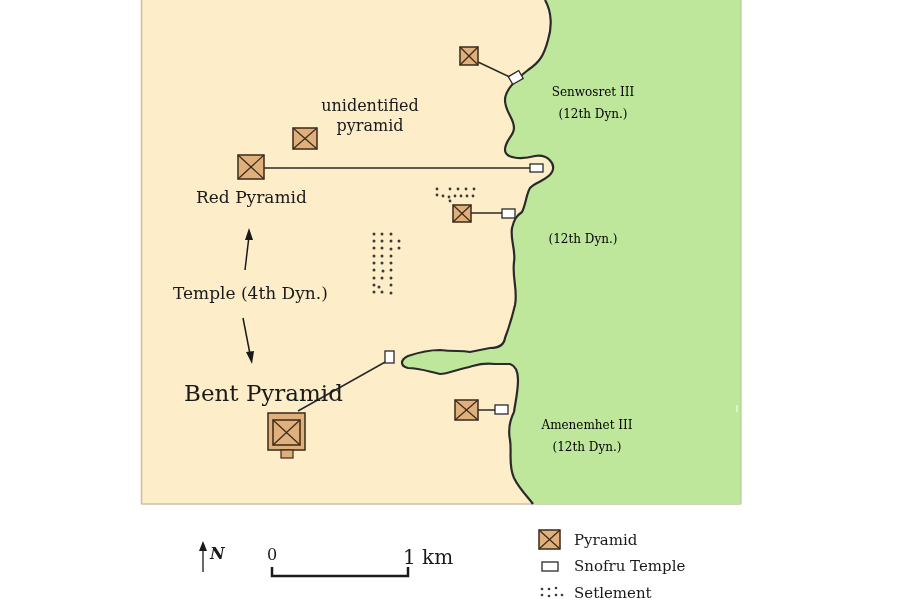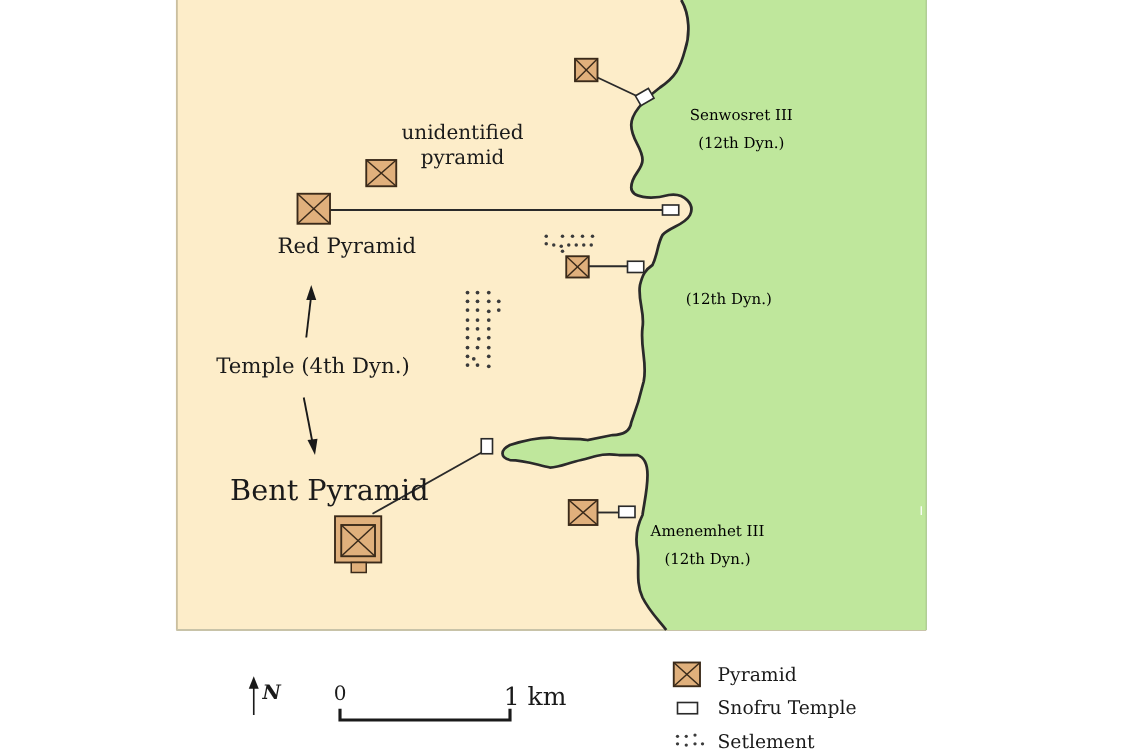--- a/index.html
+++ b/index.html
@@ -169,32 +169,32 @@
       <circle cx="549" cy="596" r="1.3"></circle>
       <circle cx="556" cy="595" r="1.3"></circle>
       <circle cx="562" cy="595" r="1.3"></circle>
   </g>
 </svg>
 
 <div class="lbl lbl-center" style="left:318px; top:96px; width:104px;">
   <div>unidentified</div>
   <div>pyramid</div>
 </div>
-<div class="lbl" style="left:196px; top:187px; font-size:17px;margin-left:26px;">Red Pyramid</div>
+<div class="lbl" style="left:196px; top:187px; font-size:17px;">Red Pyramid</div>
 <div class="lbl" style="left:173px; top:283px; font-size:17px;">Temple (4th Dyn.)</div>
 <div class="lbl" style="left:184px; top:383px; font-size:23px;">Bent Pyramid</div>
 
 <div class="lbl lbl-green" style="left:528px; top:81px; width:130px;">
   <div>Senwosret III</div>
   <div>(12th Dyn.)</div>
 </div>
 <div class="lbl lbl-green" style="left:518px; top:228px; width:130px;">
   <div>(12th Dyn.)</div>
 </div>
-<div class="lbl lbl-green" style="left:498px; top:414px; width:136px;">
+<div class="lbl lbl-green" style="left:519px; top:414px; width:136px;">
   <div>Amenemhet III</div>
   <div>(12th Dyn.)</div>
 </div>
 
 <div class="legend-text" style="left:210px; top:544px; font-style:italic; font-weight:bold; font-size:16px;">N</div>
 <div class="legend-text" style="left:267px; top:545px; font-size:16px;">0</div>
 <div class="legend-text" style="left:403px; top:545px; font-size:20px;">1 km</div>
 
 <div class="legend-text" style="left:574px; top:531px;">Pyramid</div>
 <div class="legend-text" style="left:574px; top:557px;">Snofru Temple</div>

